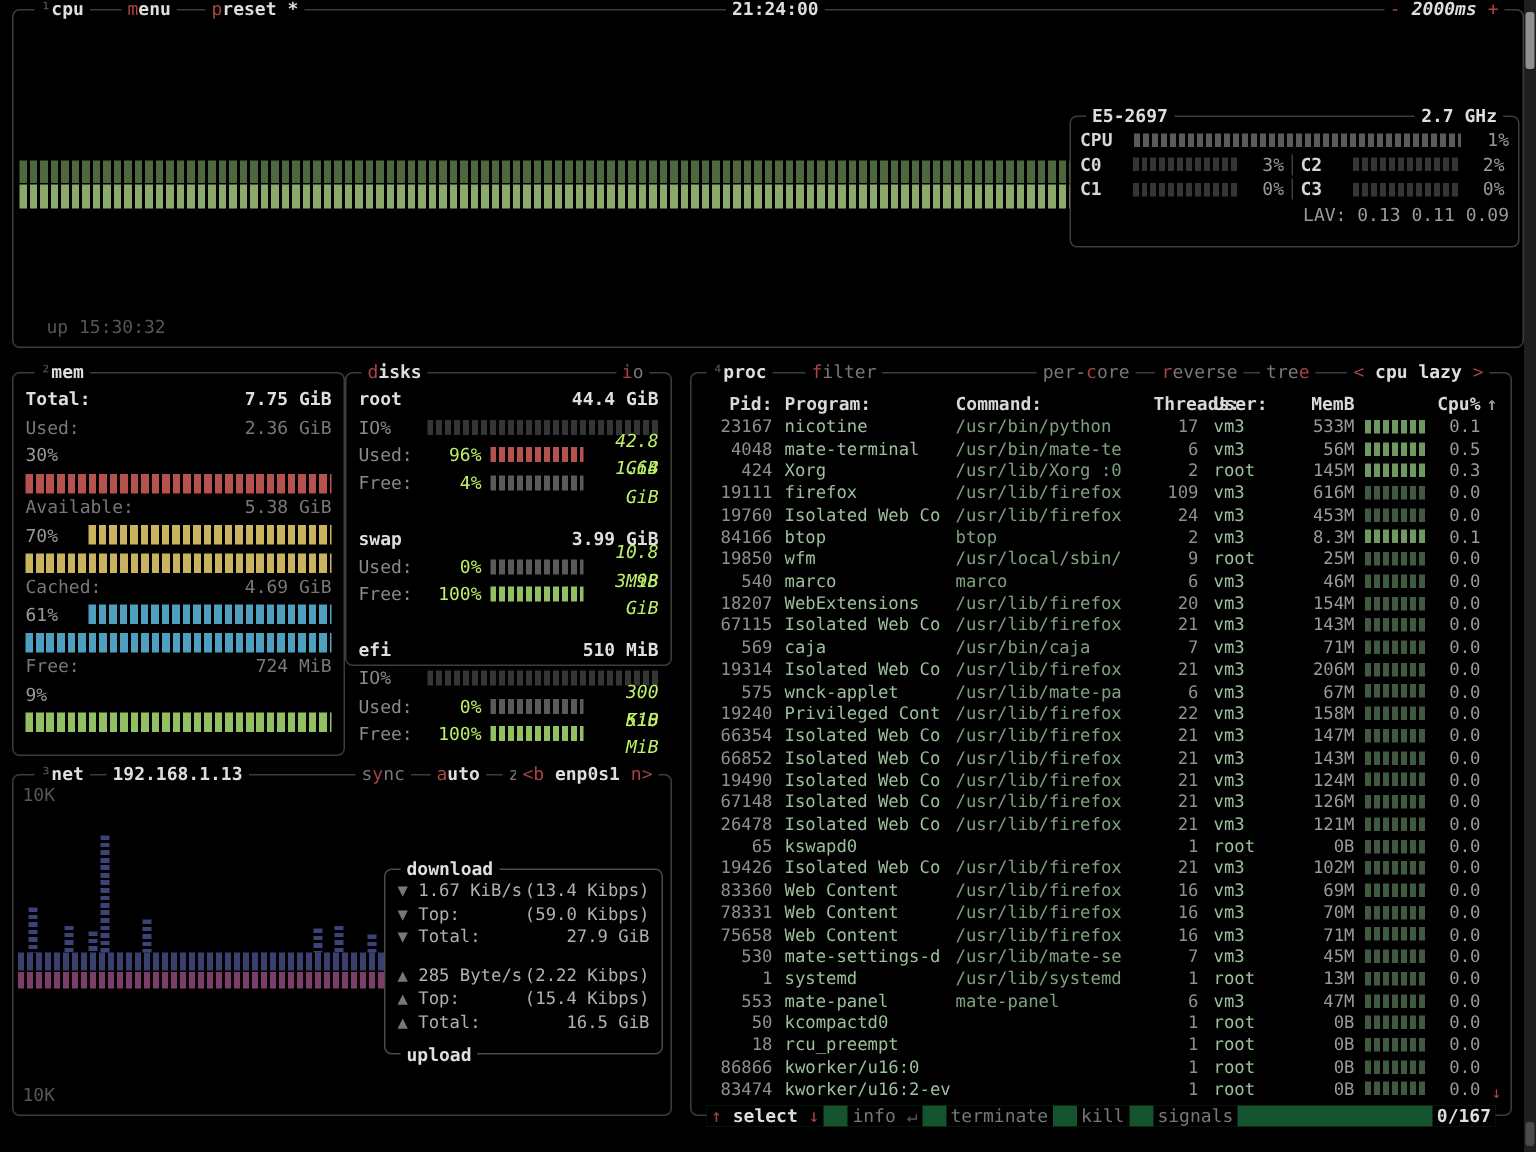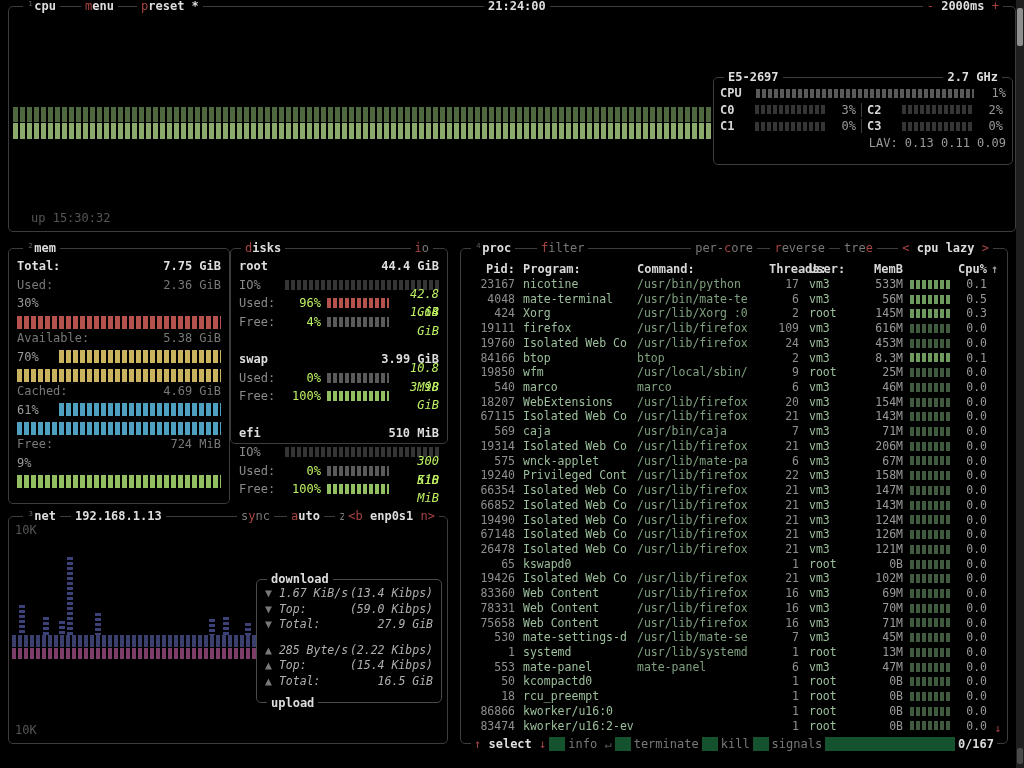--- a/index.html
+++ b/index.html
@@ -72,21 +72,21 @@
 </head>
 <body>
 
 <div class="screen">
 
   <div class="box" style="left:8px; top:6px; width:1008px; height:226px;">
     <span class="ttl" style="left:14px;"><span class="dim2">¹</span><span class="b">cpu</span></span>
     <span class="ttl" style="left:72px;"><span class="red">m</span><span class="b">enu</span></span>
     <span class="ttl" style="left:128px;"><span class="red">p</span><span class="b">reset</span> <span class="b">*</span></span>
     <span class="ttl b" style="left:475px;">21:24:00</span>
-    <span class="ttl" style="right:12px;"><span class="red">-</span> <span class="b">2000ms</span> <span class="red">+</span></span>
+    <span class="ttl" style="right:12px;font-style:italic;"><span class="red">-</span> <span class="b">2000ms</span> <span class="red">+</span></span>
 
     <div class="gband gb1" style="top:100px; height:15px;"></div>
     <div class="gband gb2" style="top:116px; height:16px;"></div>
 
     <div class="dim2" style="position:absolute; left:22px; bottom:6px;">up 15:30:32</div>
 
     <div class="box" style="left:704px; top:70px; width:300px; height:88px;">
       <span class="ttl b" style="left:10px;">E5-2697</span>
       <span class="ttl b" style="right:10px;">2.7 GHz</span>
       <div style="padding-top:7px;">
@@ -248,21 +248,21 @@
       <div class="spike" style="left:86px; top:96px; height:22px;"></div>
       <div class="spike" style="left:200px; top:102px; height:16px;"></div>
       <div class="spike" style="left:214px; top:100px; height:18px;"></div>
       <div class="spike" style="left:236px; top:106px; height:12px;"></div>
       <div class="band bandblue" style="left:3px; top:118px; width:248px; height:12px;"></div>
       <div class="band bandpur" style="left:3px; top:131px; width:248px; height:11px;"></div>
     </div>
 
     <div class="box" style="left:247px; top:62px; width:186px; height:124px; border-color:#4a4a4a;">
       <span class="ttl b" style="left:10px;">download</span>
-      <div style="padding-top:6px;font-style:italic;">
+      <div style="padding-top:6px;">
         <div class="nrow">
             <span><span class="dim">▼</span> <span class="val">1.67 KiB/s</span></span>
             <span class="val">(13.4 Kibps)</span>
           </div>
         <div class="nrow">
             <span><span class="dim">▼</span> <span class="val">Top:</span></span>
             <span class="val">(59.0 Kibps)</span>
           </div>
         <div class="nrow">
             <span><span class="dim">▼</span> <span class="val">Total:</span></span>

